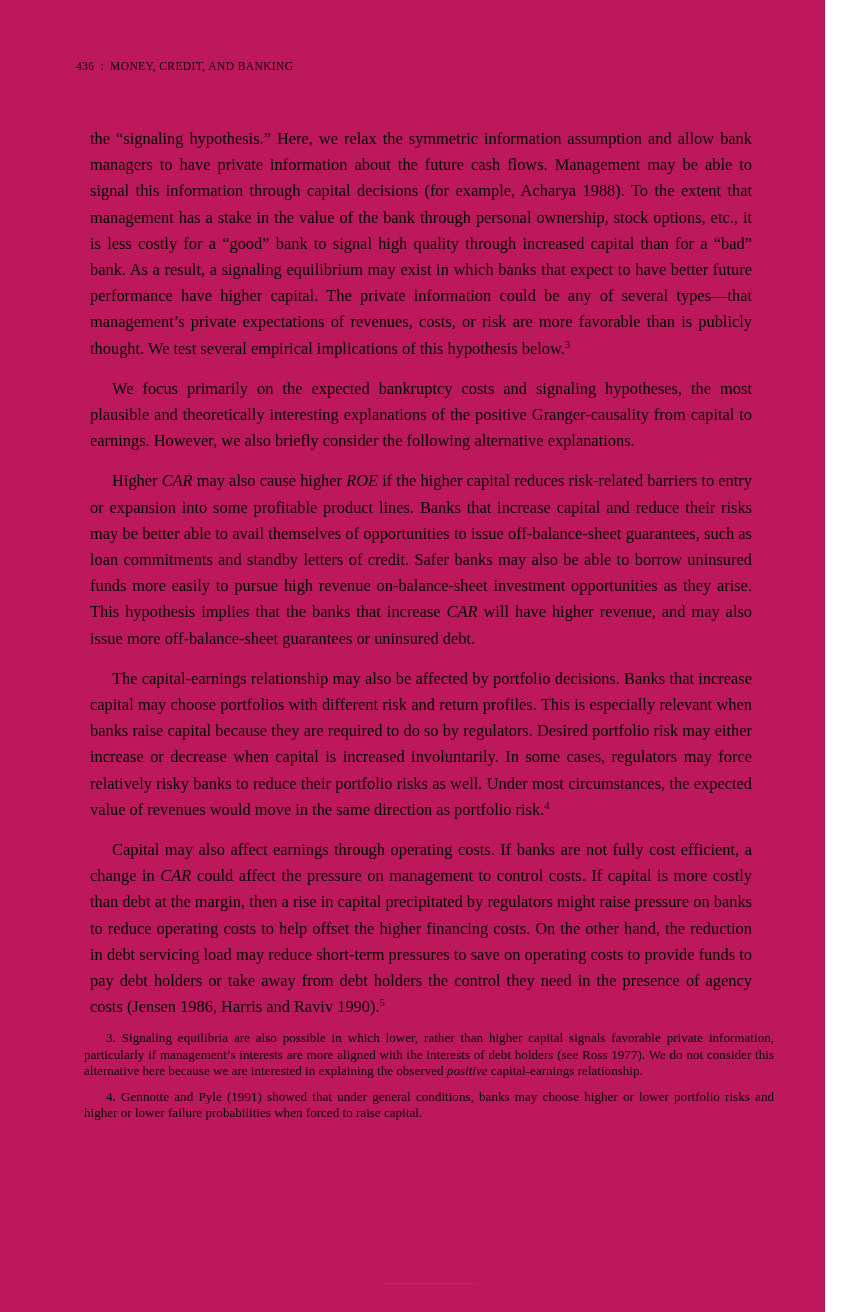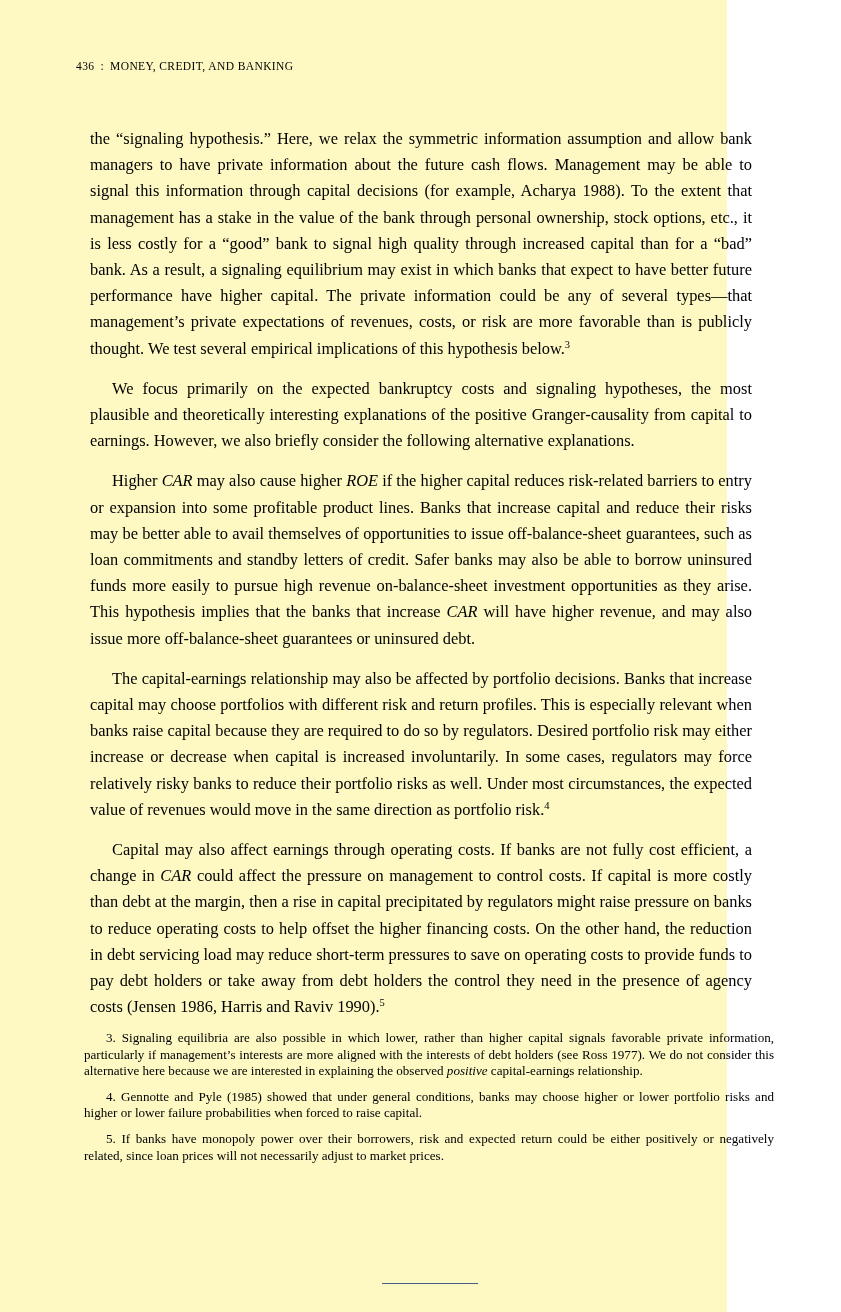--- a/index.html
+++ b/index.html
@@ -11,23 +11,23 @@
     width: 841px;
     height: 1312px;
     font-family: "Liberation Serif", serif;
     color: #000000;
     position: relative;
     overflow: hidden;
   }
   .page {
     position: absolute;
     left: 0; top: 0;
-    width: 727px;
+    width: 825px;
     height: 1312px;
-    background: #fef9c3;
+    background: #be185d;
   }
   .running-head {
     position: absolute;
     left: 76px;
     top: 60px;
     font-size: 11.5px;
     letter-spacing: 0.4px;
     white-space: nowrap;
     font-family: "Liberation Serif", serif;
   }
@@ -103,21 +103,20 @@
     <p class="para"><span>The capital-earnings relationship may also be affected by portfolio decisions. Banks that increase capital may choose portfolios with different risk and return profiles. This is especially relevant when banks raise capital because they are required to do so by regulators. Desired portfolio risk may either increase or decrease when capital is increased involuntarily. In some cases, regulators may force relatively risky banks to reduce their portfolio risks as well. Under most circumstances, the expected value of revenues would move in the same direction as portfolio risk.</span><sup>4</sup></p>
 
     <p class="para"><span>Capital may also affect earnings through operating costs. If banks are not fully cost efficient, a change in <span class="it">CAR</span> could affect the pressure on management to control costs. If capital is more costly than debt at the margin, then a rise in capital precipitated by regulators might raise pressure on banks to reduce operating costs to help offset the higher financing costs. On the other hand, the reduction in debt servicing load may reduce short-term pressures to save on operating costs to provide funds to pay debt holders or take away from debt holders the control they need in the presence of agency costs (Jensen 1986, Harris and Raviv 1990).</span><sup>5</sup></p>
 
   </div>
 
   <div class="footnotes">
 
     <p><span class="fn-indent"></span><span>3.</span><span> Signaling equilibria are also possible in which lower, rather than higher capital signals favorable private information, particularly if management’s interests are more aligned with the interests of debt holders (see Ross 1977). We do not consider this alternative here because we are interested in explaining the observed </span><span class="it">positive</span><span> capital-earnings relationship.</span></p>
 
-    <p><span class="fn-indent"></span><span>4.</span><span> Gennotte and Pyle (1985) showed that under general conditions, banks may choose higher or lower portfolio risks and higher or lower failure probabilities when forced to raise capital.</span></p>
+    <p><span class="fn-indent"></span><span>4.</span><span> Gennotte and Pyle (1991) showed that under general conditions, banks may choose higher or lower portfolio risks and higher or lower failure probabilities when forced to raise capital.</span></p>
 
-    <p><span class="fn-indent"></span><span>5.</span><span> If banks have monopoly power over their borrowers, risk and expected return could be either positively or negatively related, since loan prices will not necessarily adjust to market prices.</span></p>
 
   </div>
 
   <div class="bottom-rule"></div>
 
 </div>
 
 </body></html>

